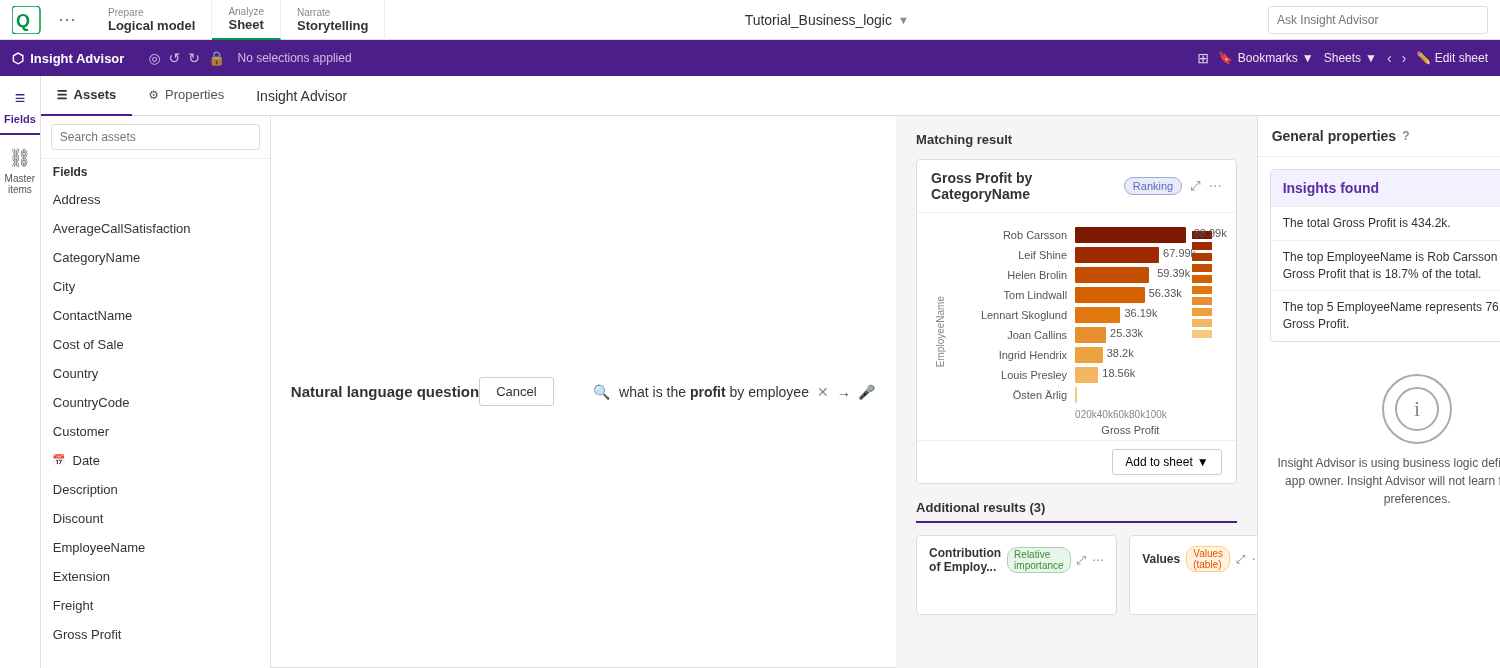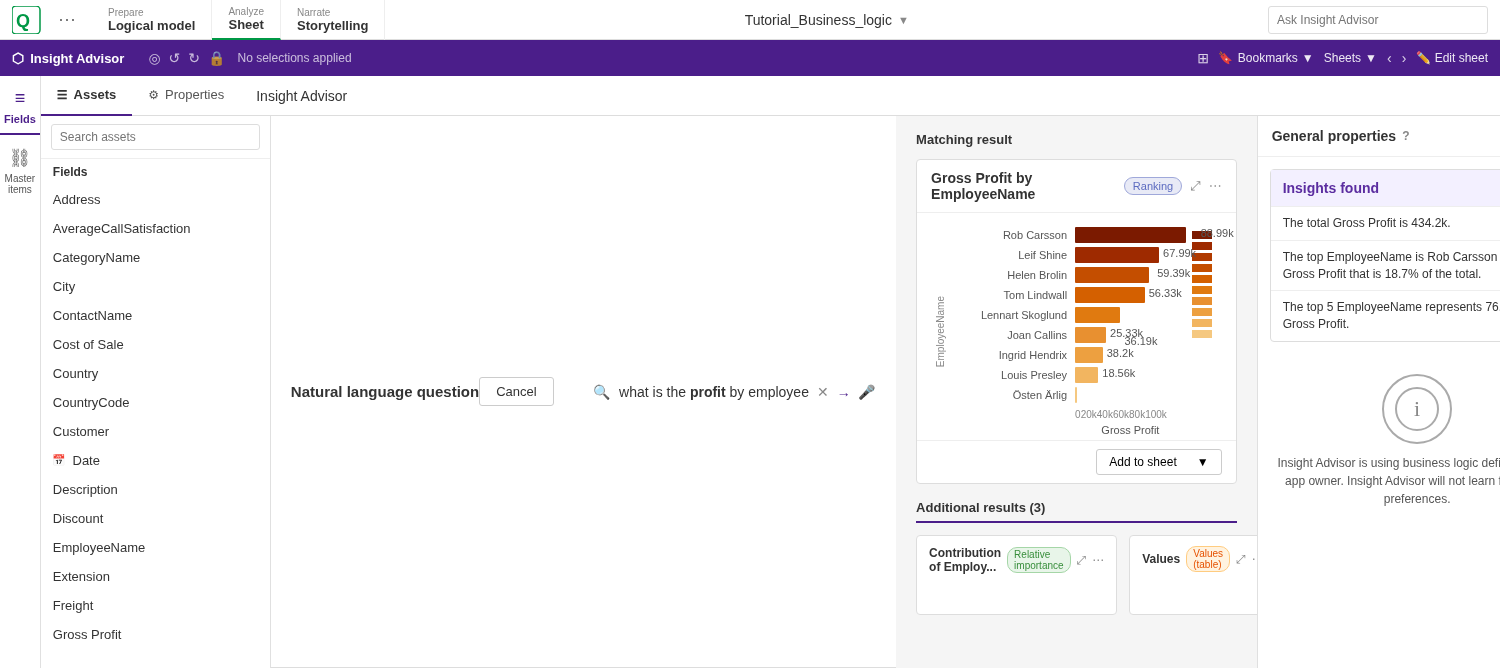--- a/index.html
+++ b/index.html
@@ -368,21 +368,21 @@
     }
     .add-to-sheet-btn {
       background: #fff;
       border: 1px solid #ccc;
       border-radius: 3px;
       padding: 5px 12px;
       font-size: 12px;
       cursor: pointer;
       display: flex;
       align-items: center;
-      gap: 20px;
+      gap: 4px;
     }
 
     
     .additional-results-bar {
       display: flex;
       align-items: center;
       margin-bottom: 12px;
       border-bottom: 2px solid #4B1E8A;
       padding-bottom: 6px;
     }
@@ -699,40 +699,40 @@
           <span class="search-clear">✕</span>
           <span class="search-arrow" style="color:#4B1E8A;">→</span>
           <span class="search-mic">🎤</span>
         </div>
 
         <div class="results-area">
           <div class="matching-result-label">Matching result</div>
 
           <div class="chart-card">
             <div class="chart-card-header">
-              <span class="chart-card-title">Gross Profit by EmployeeName</span>
+              <span class="chart-card-title">Gross Profit by CategoryName</span>
               <span class="ranking-badge">Ranking</span>
               <div class="chart-card-icons">
                 <span style="cursor:pointer;">⤢</span>
                 <span style="cursor:pointer;">⋯</span>
               </div>
             </div>
 
             <div class="chart-area" style="padding:14px 14px 4px 14px; display:flex; gap:6px;">
 
               <div style="width:18px; display:flex; align-items:center; justify-content:center;">
                 <span style="writing-mode:vertical-lr; transform:rotate(180deg); font-size:10px; color:#888;">EmployeeName</span>
               </div>
               <div style="flex:1;">
                 <div class="bar-chart" id="bar-chart">
                     <div class="bar-row">
     <div class="bar-label">Rob Carsson</div>
     <div class="bar-container" style="position:relative;">
       <div class="bar-fill" style="width:100%; background:#7B1A00; height:16px;"></div>
-      <span class="bar-value" style="position:absolute;left:100%;top:0;margin-left:15px;font-size:11px;color:#555;">88.99k</span>
+      <span class="bar-value" style="position:absolute;left:100%;top:0;margin-left:8px;font-size:11px;color:#555;">88.99k</span>
     </div>
   </div>
                     <div class="bar-row">
     <div class="bar-label">Leif Shine</div>
     <div class="bar-container" style="position:relative;">
       <div class="bar-fill" style="width:76%; background:#9E2A00; height:16px;"></div>
       <span class="bar-value" style="position:absolute;left:76%;top:0;margin-left:4px;font-size:11px;color:#555;">67.99k</span>
     </div>
   </div>
                     <div class="bar-row">
@@ -746,21 +746,21 @@
     <div class="bar-label">Tom Lindwall</div>
     <div class="bar-container" style="position:relative;">
       <div class="bar-fill" style="width:63%; background:#D46000; height:16px;"></div>
       <span class="bar-value" style="position:absolute;left:63%;top:0;margin-left:4px;font-size:11px;color:#555;">56.33k</span>
     </div>
   </div>
                     <div class="bar-row">
     <div class="bar-label">Lennart Skoglund</div>
     <div class="bar-container" style="position:relative;">
       <div class="bar-fill" style="width:41%; background:#E07A10; height:16px;"></div>
-      <span class="bar-value" style="position:absolute;left:41%;top:0;margin-left:4px;font-size:11px;color:#555;margin-top:28px;">36.19k</span>
+      <span class="bar-value" style="position:absolute;left:41%;top:0;margin-left:4px;font-size:11px;color:#555;">36.19k</span>
     </div>
   </div>
                     <div class="bar-row">
     <div class="bar-label">Joan Callins</div>
     <div class="bar-container" style="position:relative;">
       <div class="bar-fill" style="width:28%; background:#E89030; height:16px;"></div>
       <span class="bar-value" style="position:absolute;left:28%;top:0;margin-left:4px;font-size:11px;color:#555;">25.33k</span>
     </div>
   </div>
                     <div class="bar-row">

